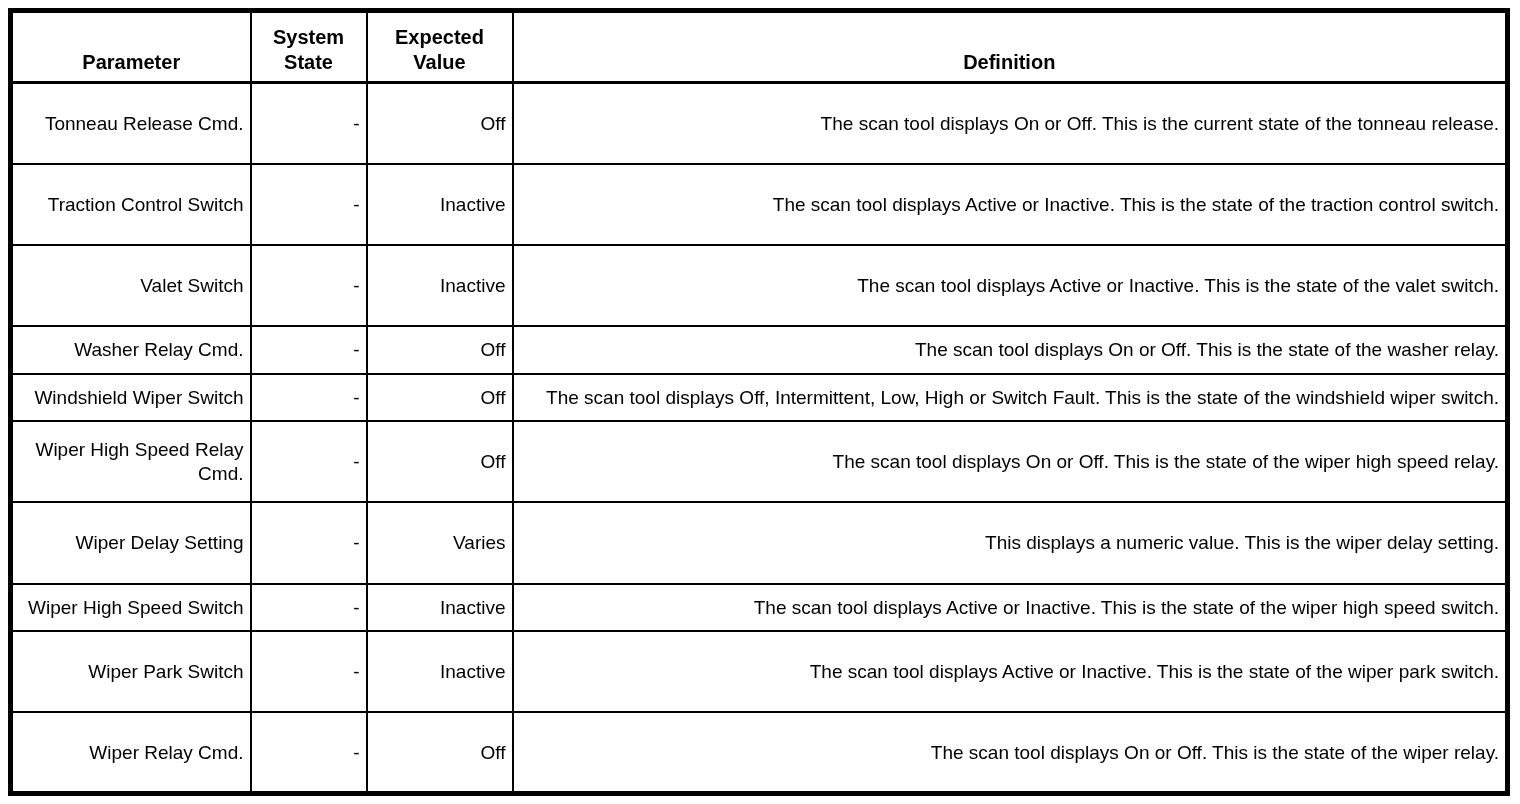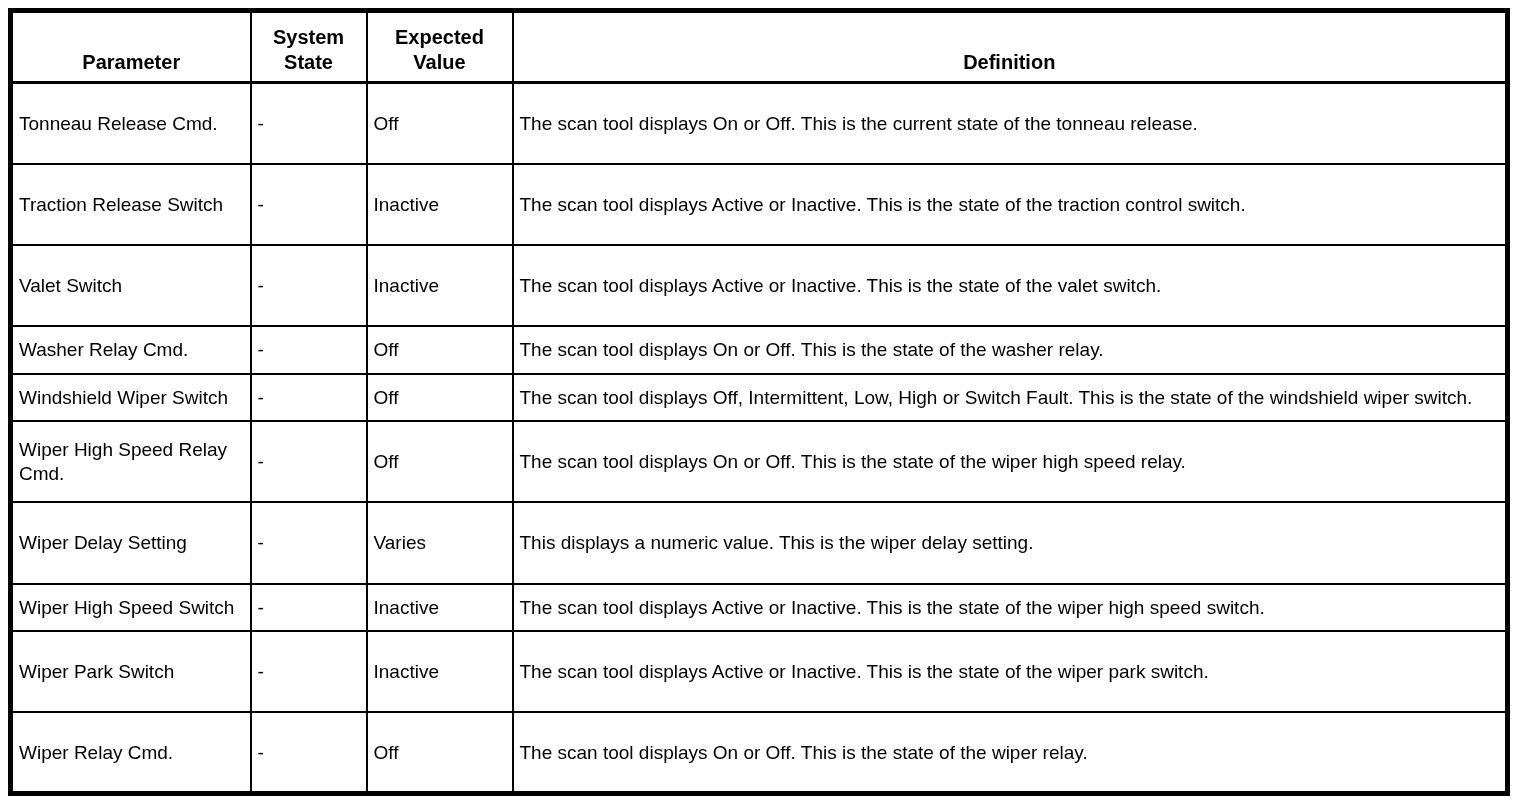--- a/index.html
+++ b/index.html
@@ -41,21 +41,21 @@
   table.param-table thead th {
     font-weight: bold;
     font-size: 20px;
     text-align: center;
     vertical-align: bottom;
     padding-bottom: 7px;
     border-bottom: 3px solid #000000;
   }
   table.param-table tbody td {
     vertical-align: middle;
-    text-align: left;
+    text-align: right;
   }
   col.col-parameter { width: 240px; }
   col.col-system-state { width: 116px; }
   col.col-expected-value { width: 146px; }
   col.col-definition { width: auto; }
 
   thead tr { height: 72px; }
   tbody tr { height: 42px; }
   tbody tr:nth-child(1),
   tbody tr:nth-child(2),
@@ -86,21 +86,21 @@
       </tr>
     </thead>
     <tbody>
         <tr>
     <td>Tonneau Release Cmd.</td>
     <td>-</td>
     <td>Off</td>
     <td>The scan tool displays On or Off. This is the current state of the tonneau release.</td>
   </tr>
         <tr>
-    <td>Traction Release Switch</td>
+    <td>Traction Control Switch</td>
     <td>-</td>
     <td>Inactive</td>
     <td>The scan tool displays Active or Inactive. This is the state of the traction control switch.</td>
   </tr>
         <tr>
     <td>Valet Switch</td>
     <td>-</td>
     <td>Inactive</td>
     <td>The scan tool displays Active or Inactive. This is the state of the valet switch.</td>
   </tr>

